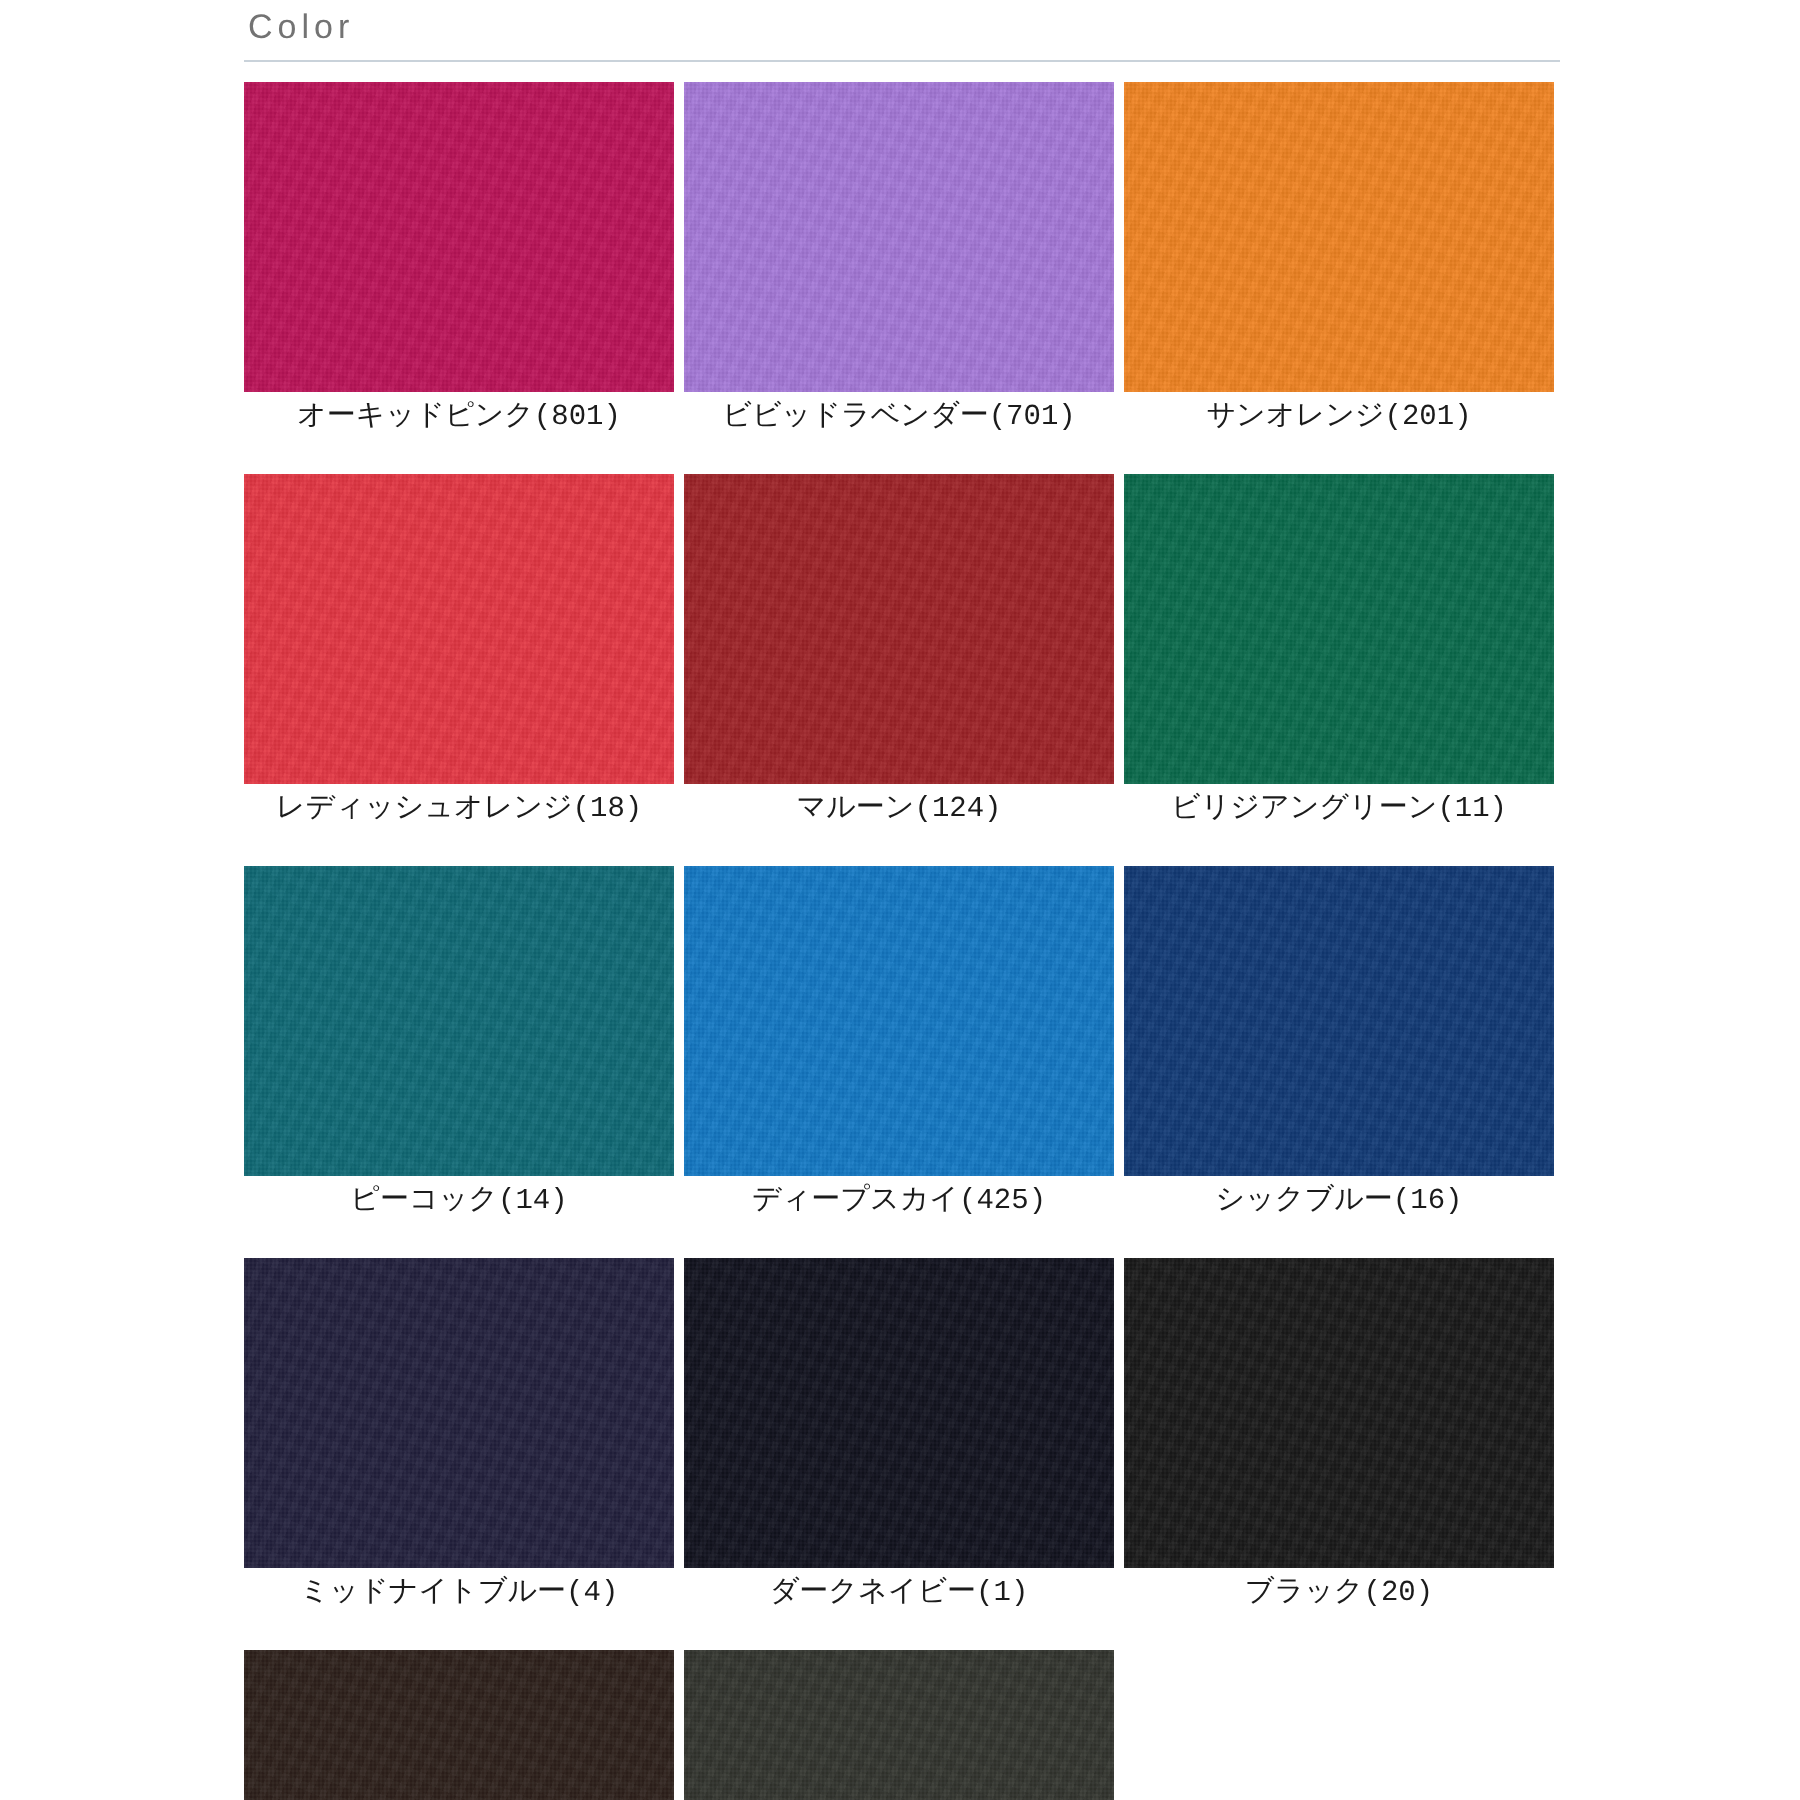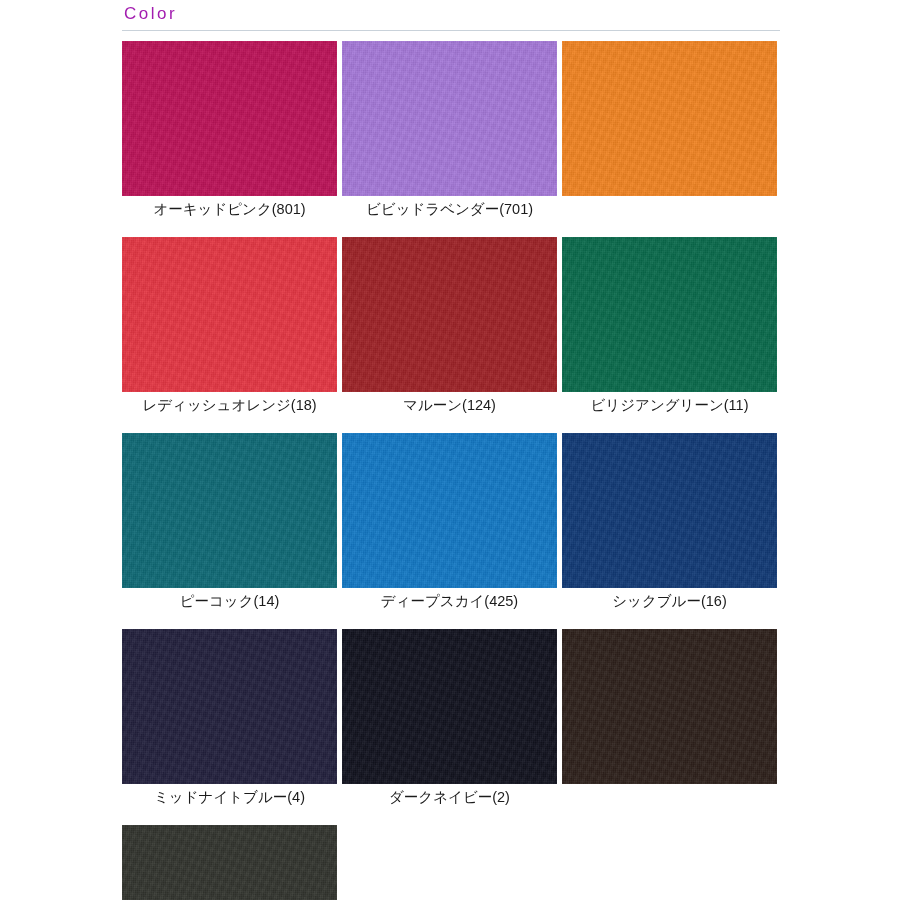--- a/index.html
+++ b/index.html
@@ -21,21 +21,21 @@
   }
   .section-header {
     position: absolute;
     left: 122px;
     top: 4px;
     width: 658px;
   }
   .section-title {
     font-size: 17px;
     letter-spacing: 2.5px;
-    color: #a21caf;
+    color: #737373;
     font-weight: normal;
     margin: 0;
     padding: 0 0 6px 2px;
     line-height: 20px;
   }
   .title-rule {
     width: 100%;
     height: 1px;
     background: #c9d2da;
   }
@@ -77,21 +77,21 @@
       repeating-linear-gradient(113deg, rgba(255,255,255,0.10) 0 3px, rgba(0,0,0,0.10) 3px 7px),
       repeating-linear-gradient(23deg, rgba(255,255,255,0.07) 0 4px, rgba(0,0,0,0.07) 4px 9px);
   }
   .swatch-label {
     display: block;
     text-align: center;
     font-size: 14.5px;
     color: #1b1b1b;
     line-height: 22px;
     padding-top: 2px;
-    font-family: Liberation Sans, sans-serif;
+    font-family: Liberation Mono, monospace;
     white-space: nowrap;
   }
 </style>
 </head>
 <body>
 
 <div class="page">
 
   <div class="section-header">
     <h2 class="section-title">Color</h2>
@@ -111,20 +111,21 @@
           <div class="tex"></div>
           <div class="tex2"></div>
         </div>
         <span class="swatch-label">ビビッドラベンダー(701)</span>
       </div>
       <div class="swatch-cell">
         <div class="swatch-chip" style="background: rgb(240, 132, 35);">
           <div class="tex"></div>
           <div class="tex2"></div>
         </div>
+        <span class="swatch-label">サンオレンジ(201)</span>
       </div>
       <div class="swatch-cell">
         <div class="swatch-chip" style="background: rgb(228, 55, 68);">
           <div class="tex"></div>
           <div class="tex2"></div>
         </div>
         <span class="swatch-label">レディッシュオレンジ(18)</span>
       </div>
       <div class="swatch-cell">
         <div class="swatch-chip" style="background: rgb(158, 35, 40);">
@@ -166,21 +167,28 @@
           <div class="tex"></div>
           <div class="tex2"></div>
         </div>
         <span class="swatch-label">ミッドナイトブルー(4)</span>
       </div>
       <div class="swatch-cell">
         <div class="swatch-chip" style="background: rgb(18, 19, 31);">
           <div class="tex"></div>
           <div class="tex2"></div>
         </div>
-        <span class="swatch-label">ダークネイビー(2)</span>
+        <span class="swatch-label">ダークネイビー(1)</span>
+      </div>
+      <div class="swatch-cell">
+        <div class="swatch-chip" style="background: rgb(26, 26, 26);">
+          <div class="tex"></div>
+          <div class="tex2"></div>
+        </div>
+        <span class="swatch-label">ブラック(20)</span>
       </div>
       <div class="swatch-cell">
         <div class="swatch-chip" style="background: rgb(46, 33, 28);">
           <div class="tex"></div>
           <div class="tex2"></div>
         </div>
       </div>
       <div class="swatch-cell">
         <div class="swatch-chip" style="background: rgb(51, 53, 47);">
           <div class="tex"></div>

